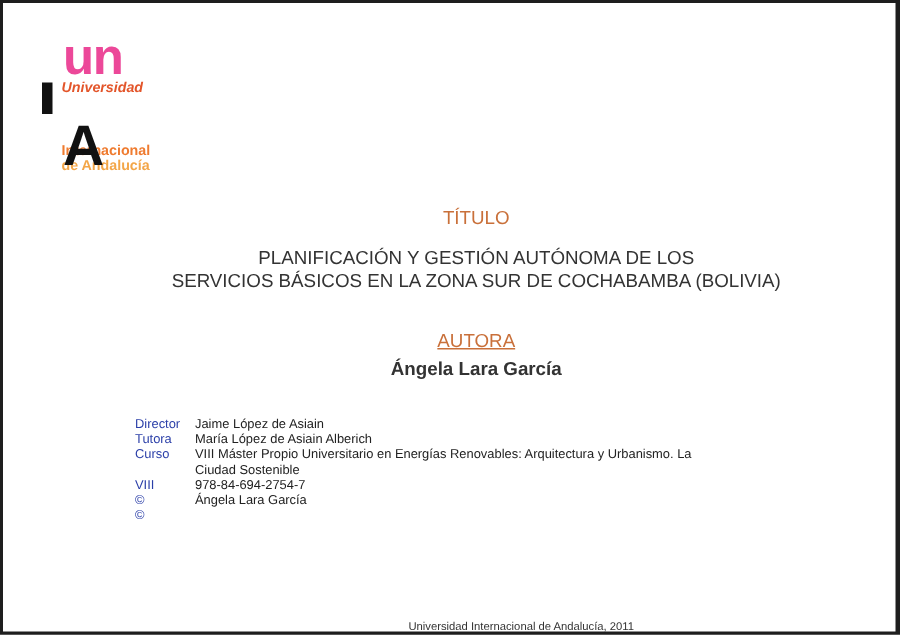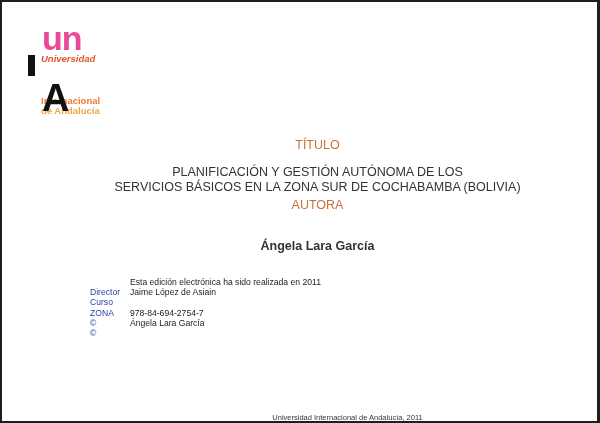--- a/index.html
+++ b/index.html
@@ -50,37 +50,38 @@
     </div>
     <div class="logo-A">A</div>
   </div>
 
   <div class="center section-label" style="top:136px;">TÍTULO</div>
   <div class="center title-lines" style="top:163px;">
     <div>PLANIFICACIÓN Y GESTIÓN AUTÓNOMA DE LOS</div>
     <div>SERVICIOS BÁSICOS EN LA ZONA SUR DE COCHABAMBA (BOLIVIA)</div>
   </div>
 
-  <div class="center section-label" style="top:196px;">AUTORA</div>
+  <div class="center section-label" style="top:218px;text-decoration:underline;">AUTORA</div>
   <div class="center author" style="top:237px;">Ángela Lara García</div>
 
   <div class="meta">
-    <div class="meta-row">
-      <span class="meta-key"></span>
-      <span class="meta-val">Esta edición electrónica ha sido realizada en 2011</span>
-    </div>
     <div class="meta-row">
       <span class="meta-key">Director</span>
       <span class="meta-val">Jaime López de Asiain</span>
     </div>
     <div class="meta-row">
-      <span class="meta-key">Curso</span>
+      <span class="meta-key">Tutora</span>
+      <span class="meta-val">María López de Asiain Alberich</span>
     </div>
     <div class="meta-row">
-      <span class="meta-key">ZONA</span>
+      <span class="meta-key">Curso</span>
+      <span class="meta-val">VIII Máster Propio Universitario en Energías Renovables: Arquitectura y Urbanismo. La Ciudad Sostenible</span>
+    </div>
+    <div class="meta-row">
+      <span class="meta-key">VIII</span>
       <span class="meta-val">978-84-694-2754-7</span>
     </div>
     <div class="meta-row">
       <span class="meta-key">©</span>
       <span class="meta-val">Ángela Lara García</span>
     </div>
     <div class="meta-row">
       <span class="meta-key">©</span>
     </div>
   </div>

